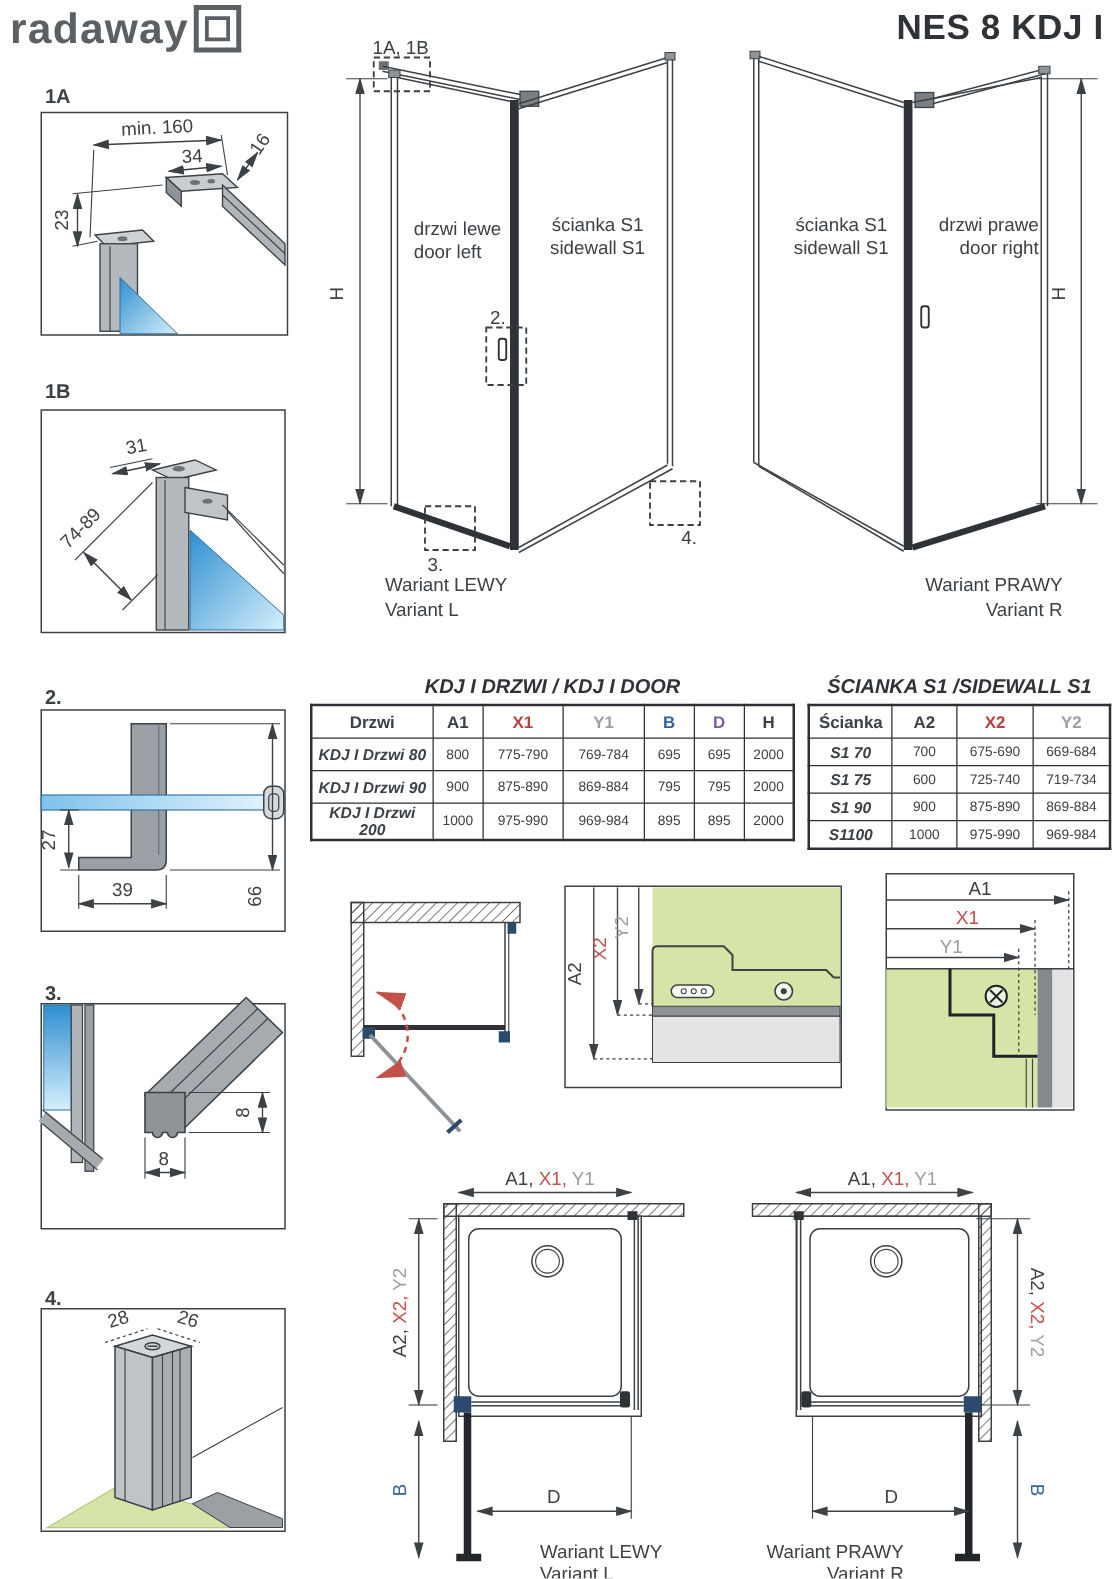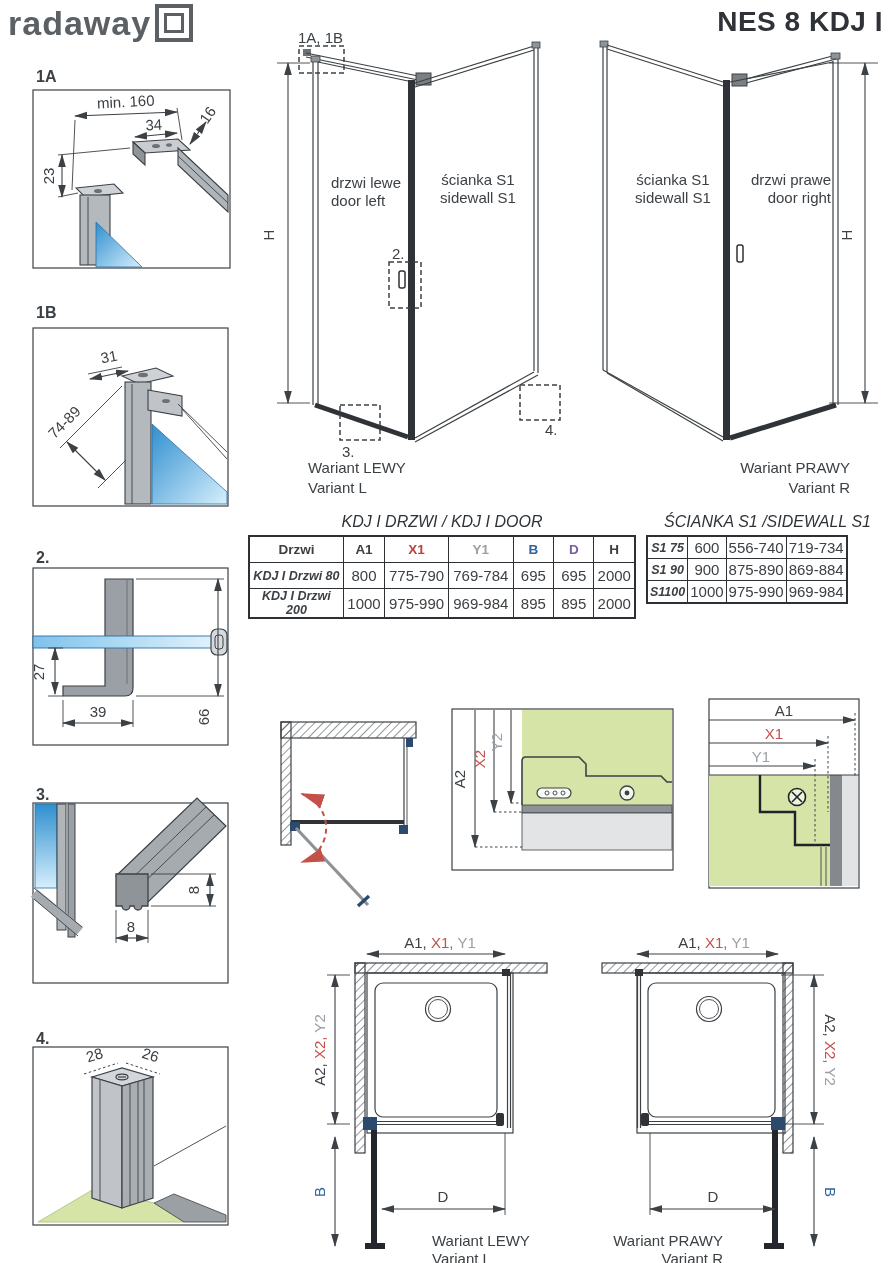--- a/index.html
+++ b/index.html
@@ -8,26 +8,26 @@
   .abs{position:absolute;}
   
   #logo{left:8px;top:2px;display:flex;align-items:center;gap:4px;}
   #logo .word{font-size:34px;font-weight:600;letter-spacing:1px;color:#5b6065;line-height:42px;}
   #logo .sq-outer{width:30px;height:30px;border:4px solid #5b6065;display:flex;align-items:center;justify-content:center;}
   #logo .sq-inner{width:14px;height:14px;border:3px solid #5b6065;}
   
   #main-title{right:8px;top:6px;font-size:28px;font-weight:800;color:#2f3337;letter-spacing:.5px;}
   
   .tbl-wrap{font-size:13px;}
-  .tbl-title{font-weight:400;font-style:italic;font-size:16px;text-align:center;color:#2f3337;margin-bottom:4px;white-space:nowrap;}
+  .tbl-title{font-weight:700;font-style:italic;font-size:16px;text-align:center;color:#2f3337;margin-bottom:4px;white-space:nowrap;margin-top:28px;}
   table{border-collapse:collapse;background:#fff;}
   th,td{border:1.5px solid #2d3135;text-align:center;padding:0 2px;}
   table{border:2px solid #2d3135;}
   th{font-weight:700;font-size:13.5px;height:25px;}
-  td{font-size:15px;}
+  td{font-size:11px;}
   .rowlabel{font-weight:700;font-style:italic;font-size:12.5px;}
   #door-table td{height:25px;margin-top:36px;}
   #side-table td{height:21px;}
   .c-red{color:#b5433f}.c-gray{color:#9aa0a6}.c-blue{color:#30659c}.c-purple{color:#7a5ea0}
   
   text{font-family:"Liberation Sans","DejaVu Sans",sans-serif;fill:#3c4145;}
   .dt{font-size:15px;font-weight:500;}
   .lbl{font-size:15px;font-weight:500;}
   .big{font-size:16px;font-weight:600;}
   .f-red{fill:#c4504a}.f-gray{fill:#9aa0a6}.f-blue{fill:#30659c}
@@ -314,40 +314,61 @@
     <tr>
       <td class="rowlabel">KDJ I Drzwi 80</td>
       <td>800</td>
       <td>775-790</td>
       <td>769-784</td>
       <td>695</td>
       <td>695</td>
       <td>2000</td>
     </tr>
     <tr>
+      <td class="rowlabel">KDJ I Drzwi 90</td>
+      <td>900</td>
+      <td>875-890</td>
+      <td>869-884</td>
+      <td>795</td>
+      <td>795</td>
+      <td>2000</td>
+    </tr>
+    <tr>
       <td class="rowlabel">KDJ I Drzwi 200</td>
       <td>1000</td>
       <td>975-990</td>
       <td>969-984</td>
       <td>895</td>
       <td>895</td>
       <td>2000</td>
     </tr>
   </tbody>
       </table>
 </div>
 
 <div class="abs tbl-wrap" style="left:646px;top:513px;width:243px">
   <div class="tbl-title">ŚCIANKA S1 /SIDEWALL S1</div>
   <table id="side-table">
     <tbody>
+          <tr>
+      <th style="width:62px">Ścianka</th>
+      <th style="width:48px">A2</th>
+      <th style="width:59px" class="c-red">X2</th>
+      <th style="width:58px" class="c-gray">Y2</th>
+    </tr>
+    <tr>
+      <td class="rowlabel">S1 70</td>
+      <td>700</td>
+      <td>675-690</td>
+      <td>669-684</td>
+    </tr>
     <tr>
       <td class="rowlabel">S1 75</td>
       <td>600</td>
-      <td>556-740</td>
+      <td>725-740</td>
       <td>719-734</td>
     </tr>
     <tr>
       <td class="rowlabel">S1 90</td>
       <td>900</td>
       <td>875-890</td>
       <td>869-884</td>
     </tr>
     <tr>
       <td class="rowlabel">S1100</td>

